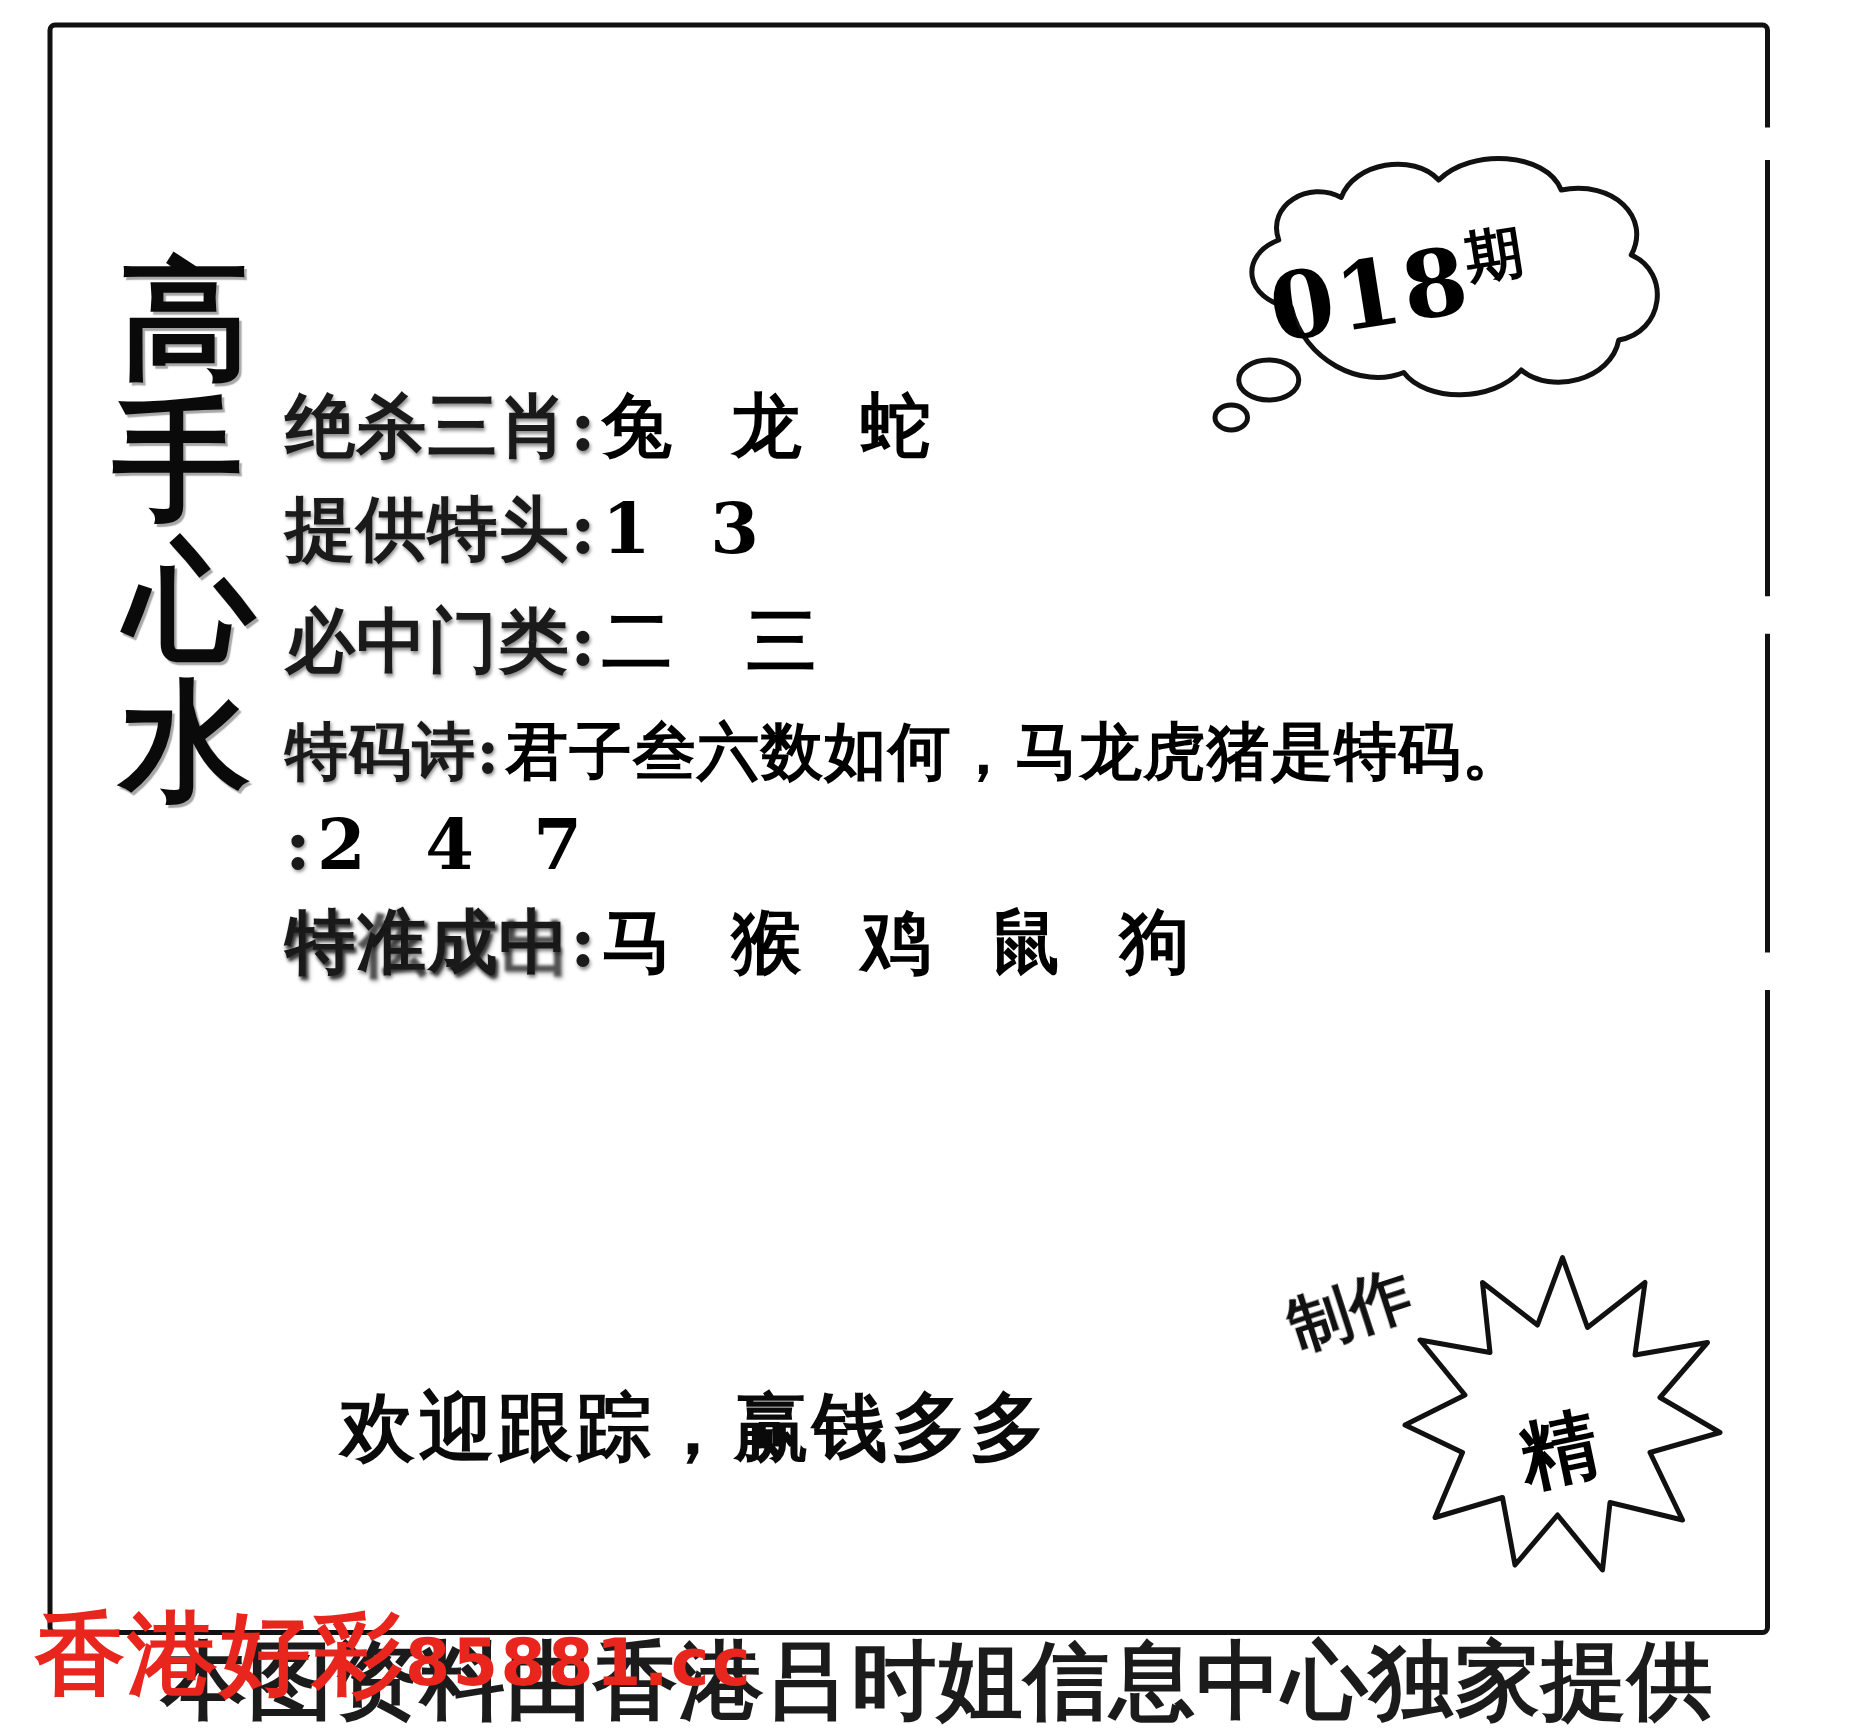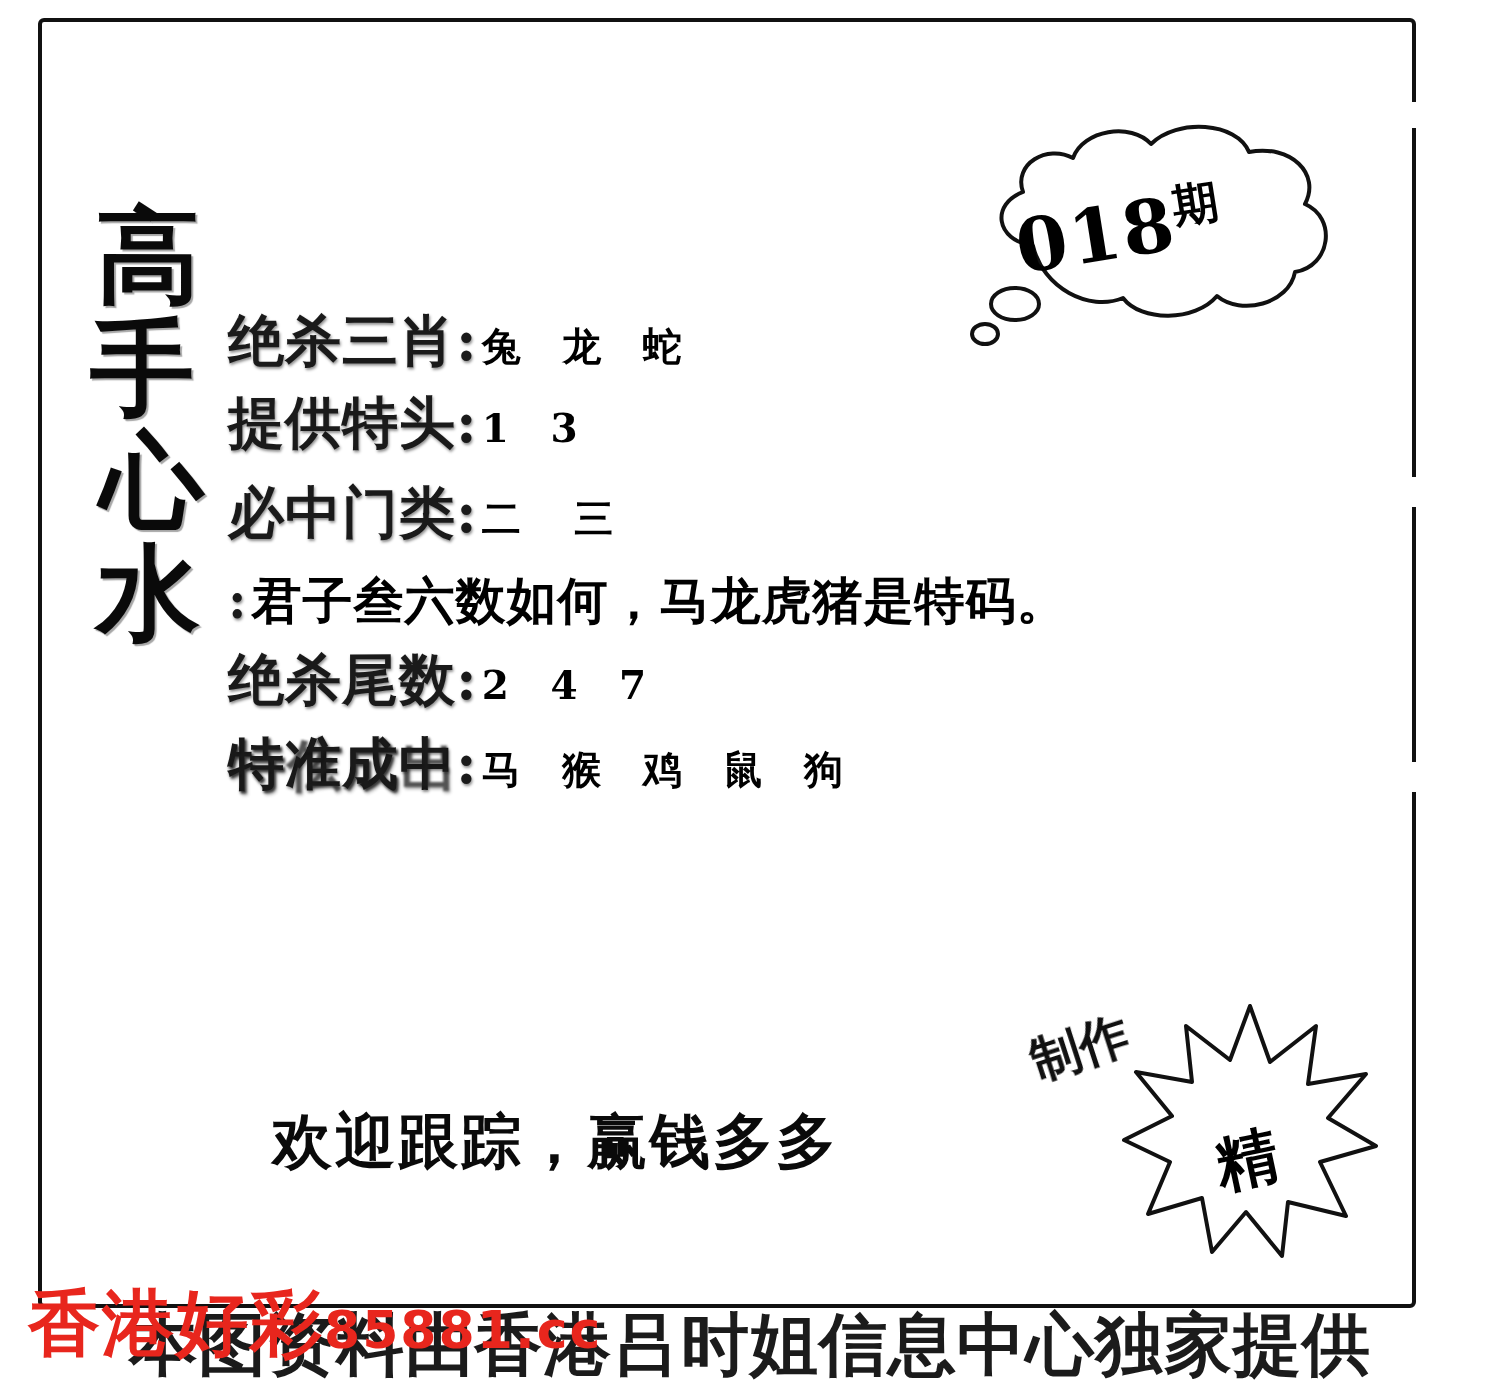--- a/index.html
+++ b/index.html
@@ -77,21 +77,21 @@
     font-weight: bold;
     font-size: 56px;
     letter-spacing: 1px;
     color: #1a1a1a;
     filter: blur(0.6px);
     text-shadow: 1px 2px 3px rgba(0,0,0,0.45);
   }
   .val {
     font-family: "DejaVu Serif", serif;
     font-weight: bold;
-    font-size: 39px;
+    font-size: 56px;
     color: #000;
     margin-left: 4px;
     letter-spacing: 2px;
   }
   .val.spaced { letter-spacing: 14px; }
   .val.wide { letter-spacing: 20px; }
 
   #row-1 { margin-bottom: 6px; margin-top: 16px; }
   #row-2 { margin-bottom: 14px; text-align: center; }
   #row-3 { margin-bottom: 16px; }
@@ -251,26 +251,26 @@
     <span class="val spaced">1 3</span>
   </div>
 
   <div class="row" id="row-3">
     <span class="lbl">必中门类</span>
     <span class="lbl">:</span>
     <span class="val wide">二 三</span>
   </div>
 
   <div class="row" id="row-4">
+    <span class="lbl">特码诗</span>
     <span class="lbl">:</span>
     <span class="val">君子叁六数如何，马龙虎猪是特码。</span>
   </div>
 
   <div class="row" id="row-5">
-    <span class="lbl">绝杀尾数</span>
     <span class="lbl">:</span>
     <span class="val spaced">2 4 7</span>
   </div>
 
   <div class="row" id="row-6">
     <span class="lbl">
       <span class="ghost">特伭成出</span>
       <span>特准成中</span>
     </span>
     <span class="lbl">:</span>

